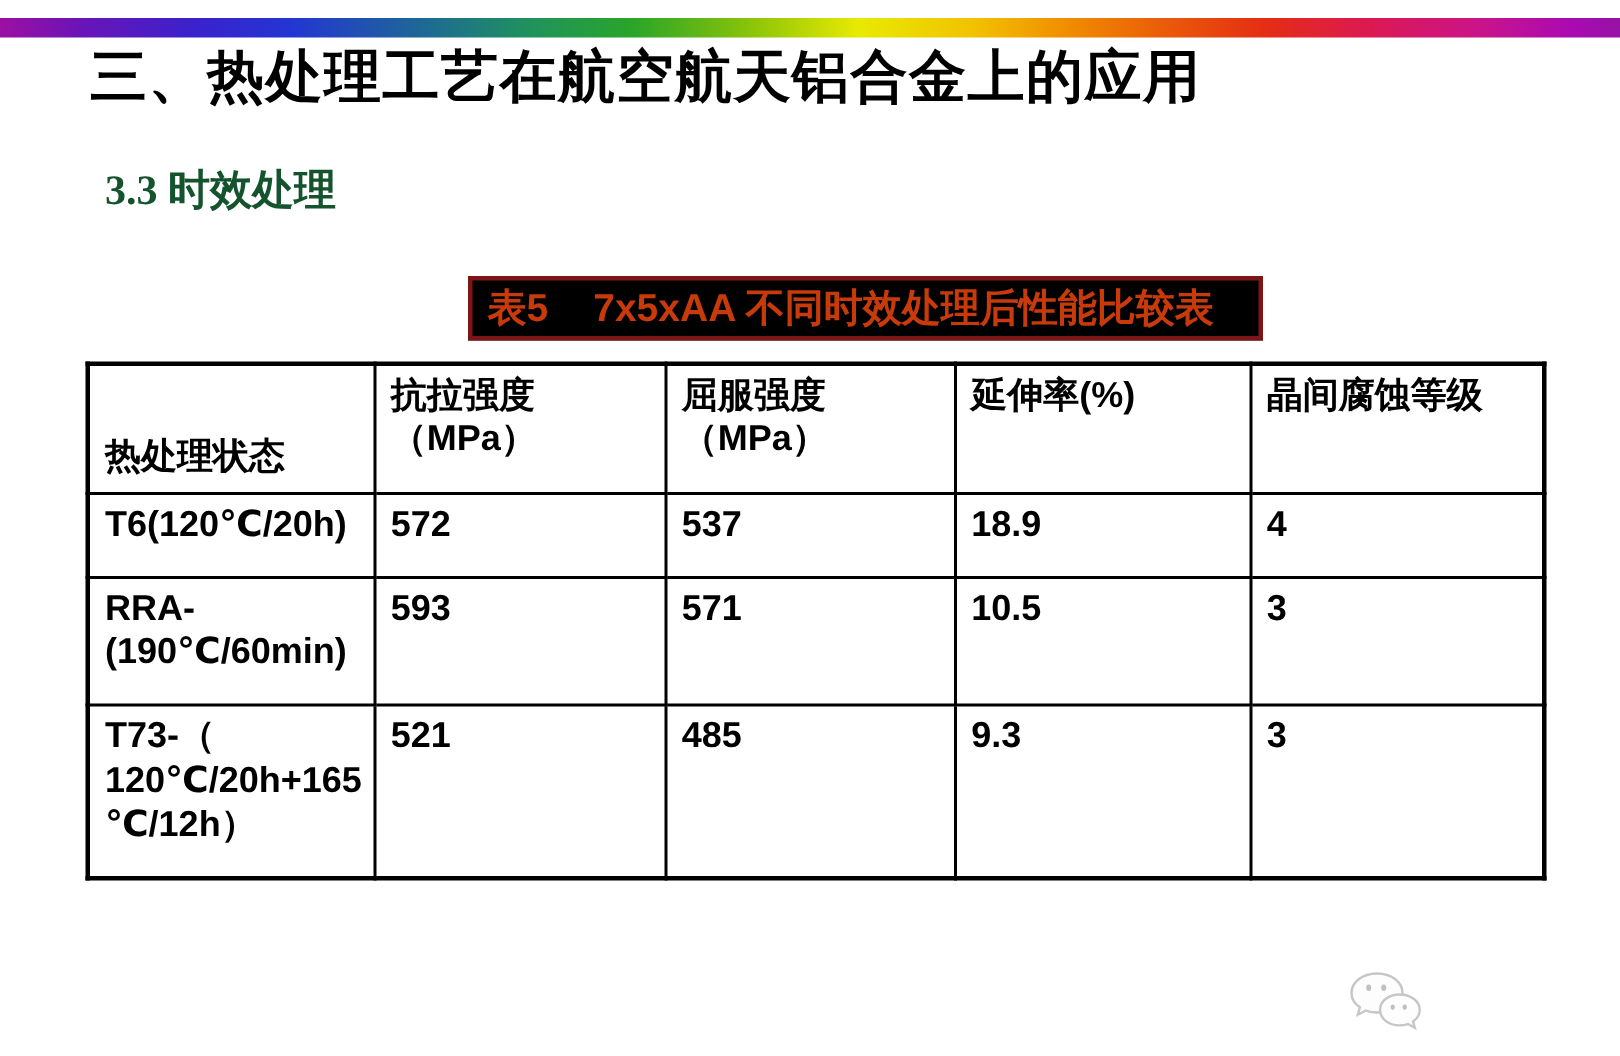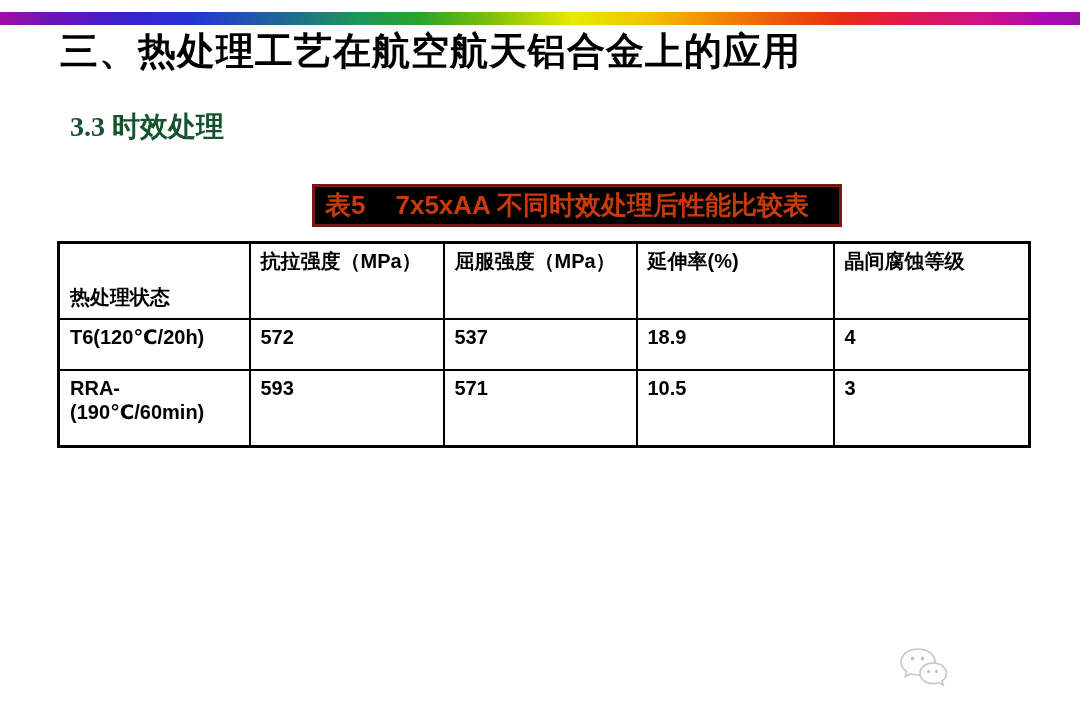--- a/index.html
+++ b/index.html
@@ -36,21 +36,21 @@
   }
   .caption-box .caption-title { margin-left:30px; }
 
   table.perf-table {
     position:absolute; left:57px; top:229px; width:971px;
     border-collapse:collapse; table-layout:fixed;
     border:3px solid #000;
   }
   .perf-table th, .perf-table td {
     border:2px solid #000;
-    font-size:20px; font-weight:bold; color:#000;
+    font-size:24px; font-weight:bold; color:#000;
     text-align:left; vertical-align:top;
     padding:5px 6px 20px 10px;
     white-space:pre-line; line-height:1.22;
     overflow:hidden;
   }
   .perf-table th { vertical-align:top; }
   .perf-table th.state-col { vertical-align:bottom; padding-bottom:8px; }
   .perf-table tr.hdr    { height:76px; }
   .perf-table tr.row-0  { height:44px; }
   .perf-table tr.row-1  { height:70px; }
@@ -105,20 +105,29 @@
       <td>4</td>
     </tr>
     <tr class="row-1">
       <td>RRA-
 (190℃/60min)</td>
       <td>593</td>
       <td>571</td>
       <td>10.5</td>
       <td>3</td>
     </tr>
+    <tr class="row-2">
+      <td>T73-（
+120℃/20h+165
+℃/12h）</td>
+      <td>521</td>
+      <td>485</td>
+      <td>9.3</td>
+      <td>3</td>
+    </tr>
   </tbody>
     </table>
 
   <div class="watermark">
     <span>
       <svg width="52" height="44" viewBox="0 0 52 44">
         <g fill="#fdfdfd" stroke="#c6c6c6" stroke-width="1.6">
           <path d="M20 3 C10 3 3 9 3 16 C3 20 5.2 23.3 8.6 25.5 L7.2 30.5 L12.6 27.7 C14.8 28.5 17.3 29 20 29 C30 29 37 23 37 16 C37 9 30 3 20 3 Z"></path>
           <path d="M35 17 C27.5 17 22 21.6 22 27.3 C22 33 27.5 37.6 35 37.6 C37 37.6 38.9 37.3 40.6 36.7 L45.2 39.2 L44 35 C46.8 33.1 48.5 30.4 48.5 27.3 C48.5 21.6 42.8 17 35 17 Z"></path>
         </g>

